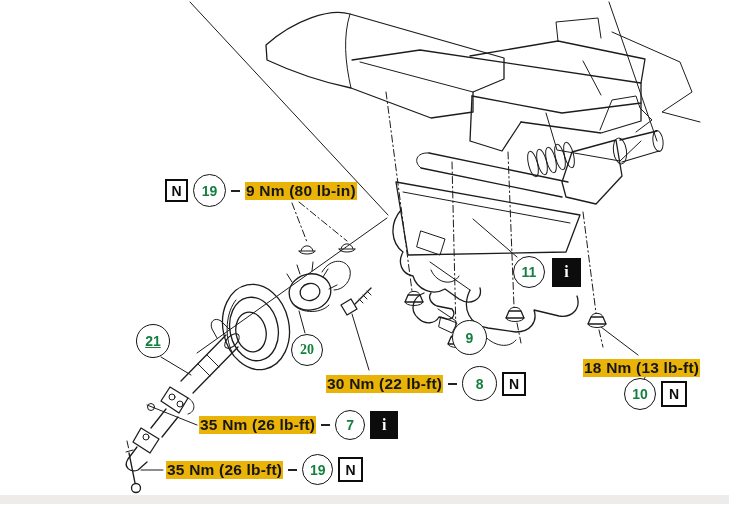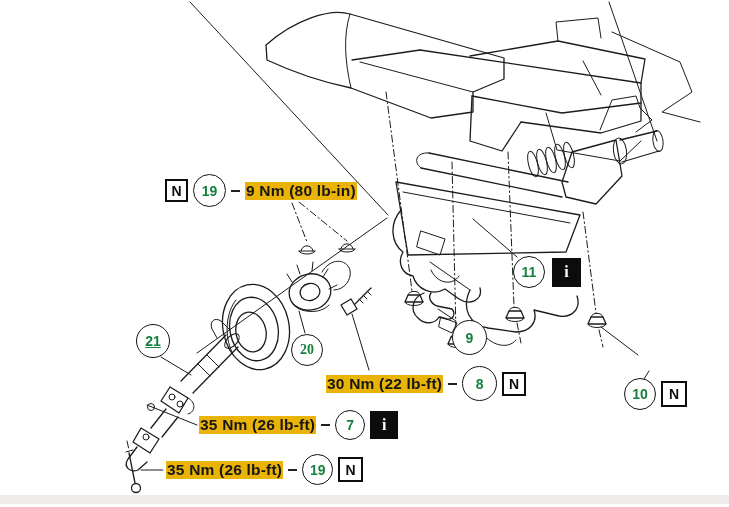--- a/index.html
+++ b/index.html
@@ -228,20 +228,23 @@
     <span class="flagI fi29">i</span>
   </div>
 
   <div class="lbl" style="left:326px;top:366px;">
     <span class="torque">30 Nm (22 lb-ft)</span>
     <span class="dash"></span>
     <span class="circle c35">8</span>
     <span class="flagN fn24">N</span>
   </div>
 
+  <div class="lbl" style="left:583px;top:359px;">
+    <span class="torque">18 Nm (13 lb-ft)</span>
+  </div>
   <div class="lbl" style="left:624px;top:378px;">
     <span class="circle c32">10</span>
     <span class="flagN fn26">N</span>
   </div>
 
   <div class="lbl" style="left:199px;top:410px;">
     <span class="torque">35 Nm (26 lb-ft)</span>
     <span class="dash"></span>
     <span class="circle c30">7</span>
     <span class="flagI fi28">i</span>

